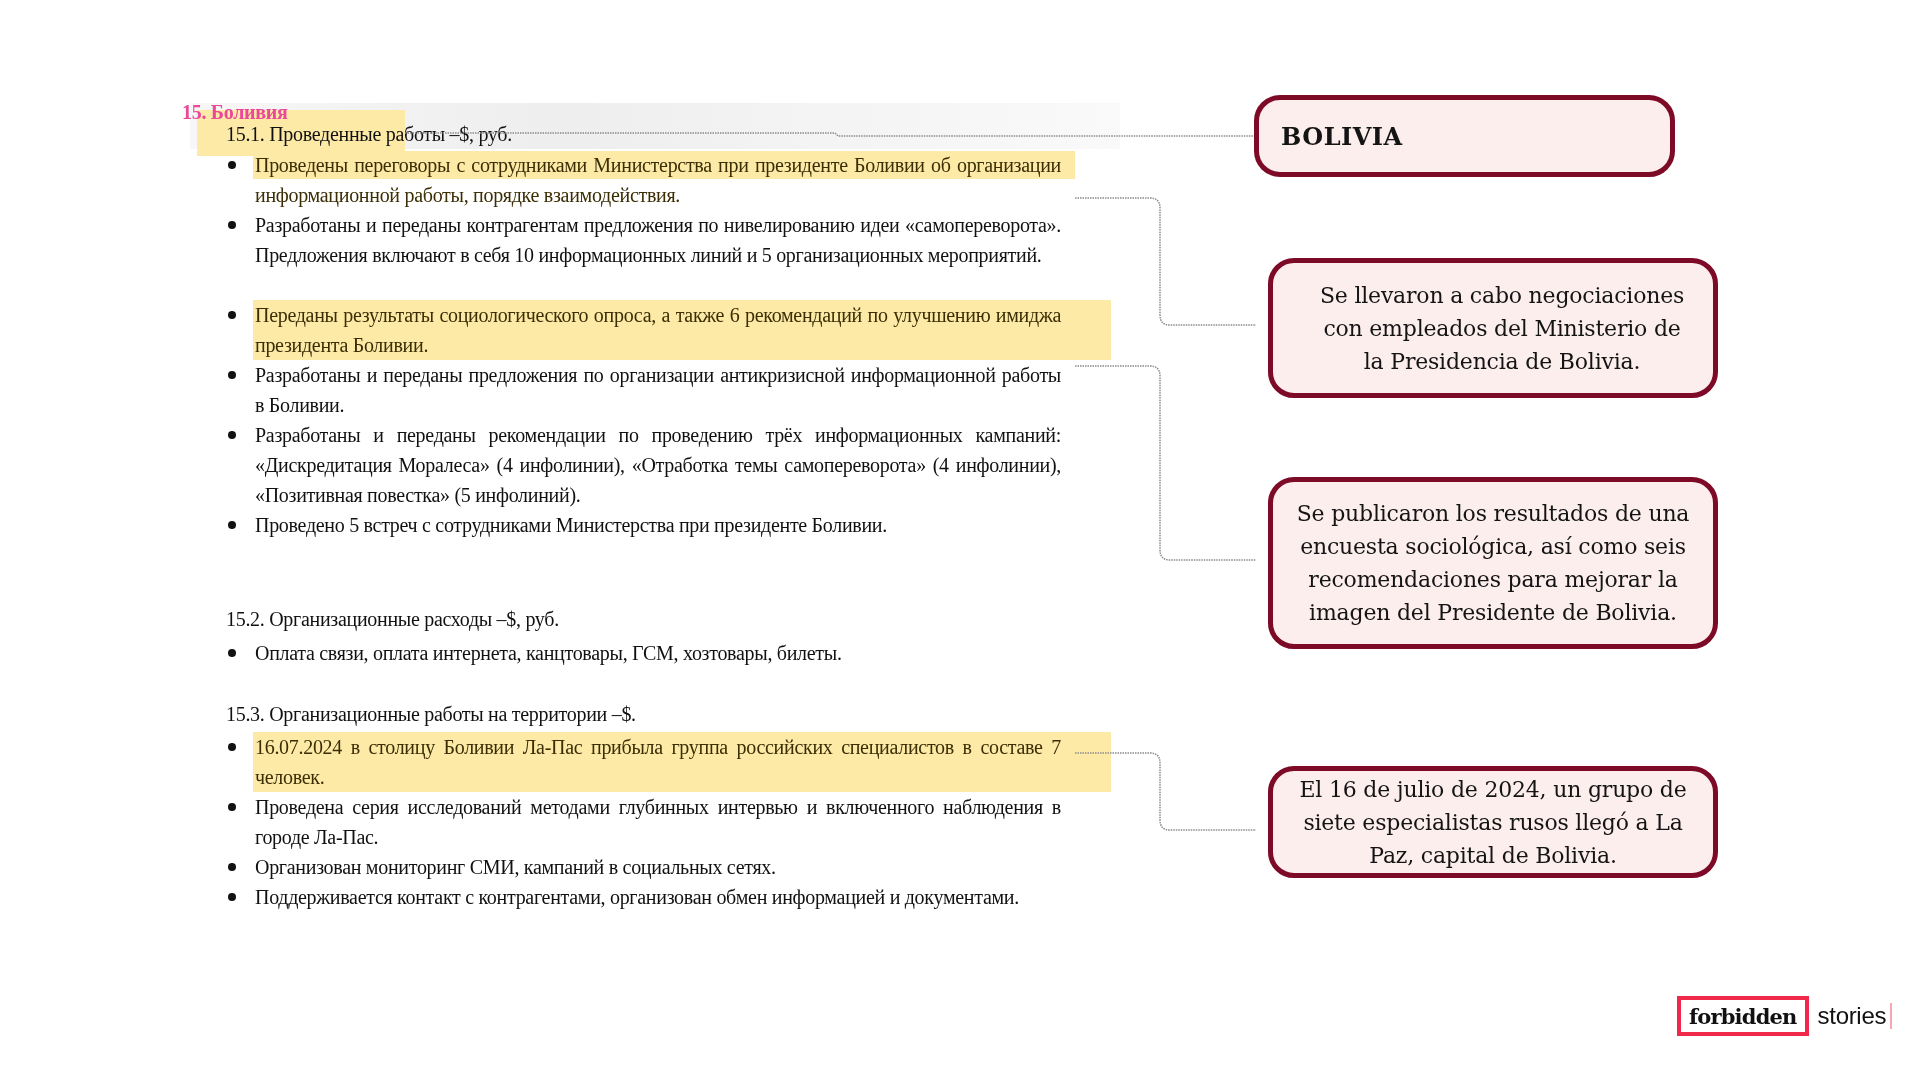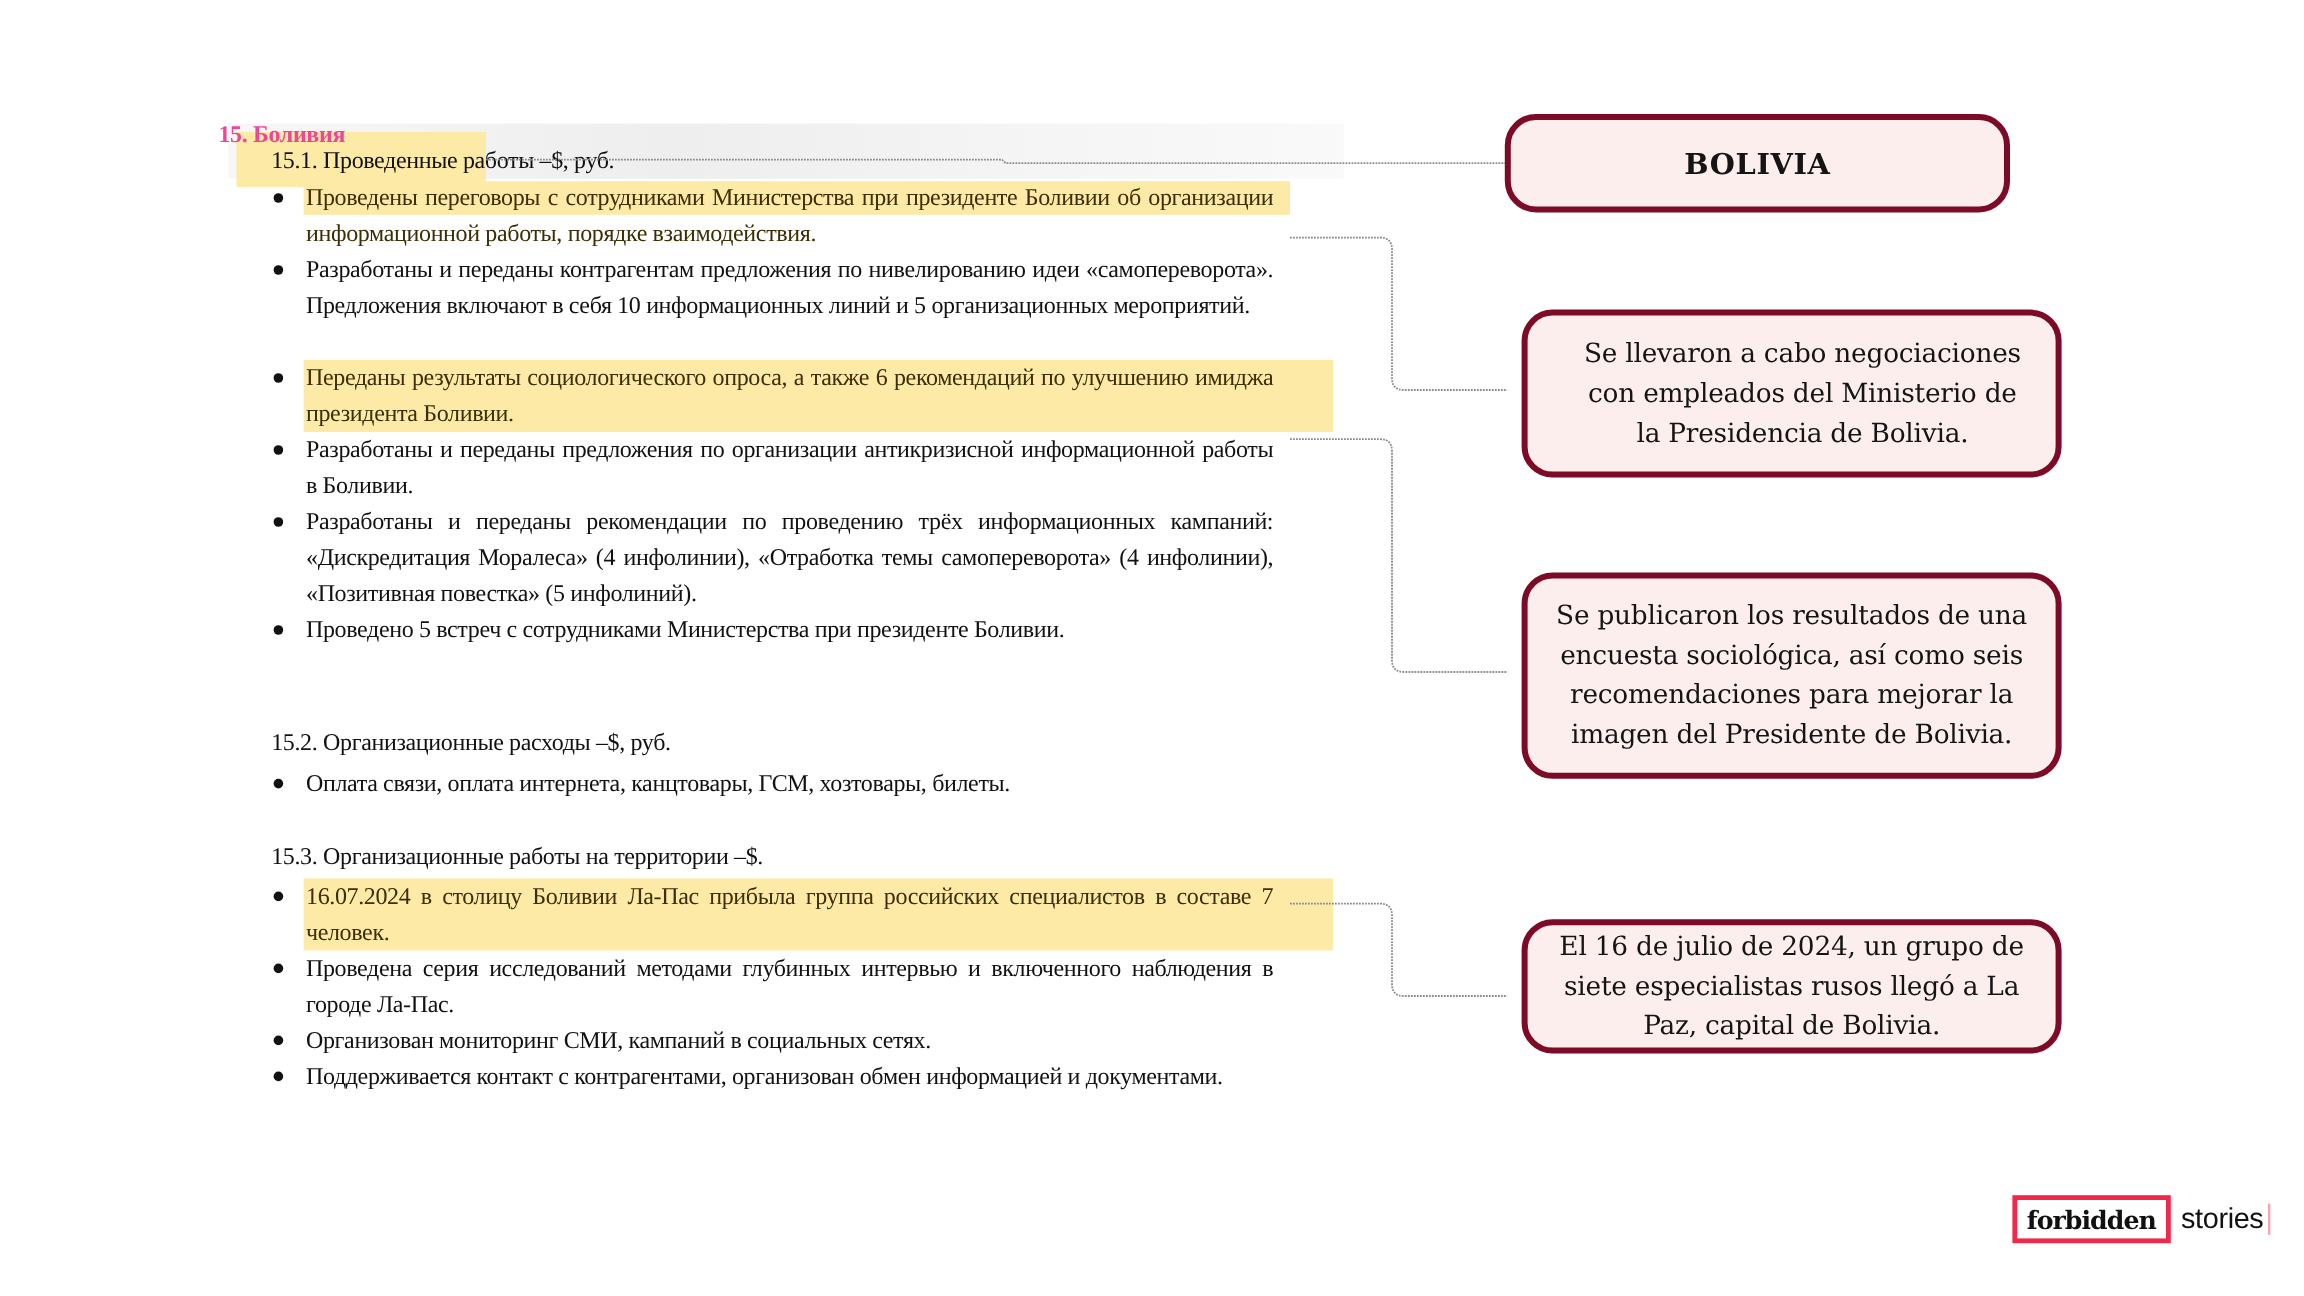--- a/index.html
+++ b/index.html
@@ -101,21 +101,21 @@
 
     
     .callout {
       position: absolute;
       box-sizing: border-box;
       border: 5px solid #7d0a26;
       border-radius: 26px;
       background: #fdeeee;
       display: flex;
       align-items: center;
-      justify-content: center;
+      justify-content: flex-start;
       text-align: center;
       font-family: "DejaVu Serif", "Liberation Serif", serif;
       color: #141414;
     }
     .callout-text {
       font-size: 22px;
       line-height: 33px;
       padding: 0 22px;
       letter-spacing: -0.2px;
     }

